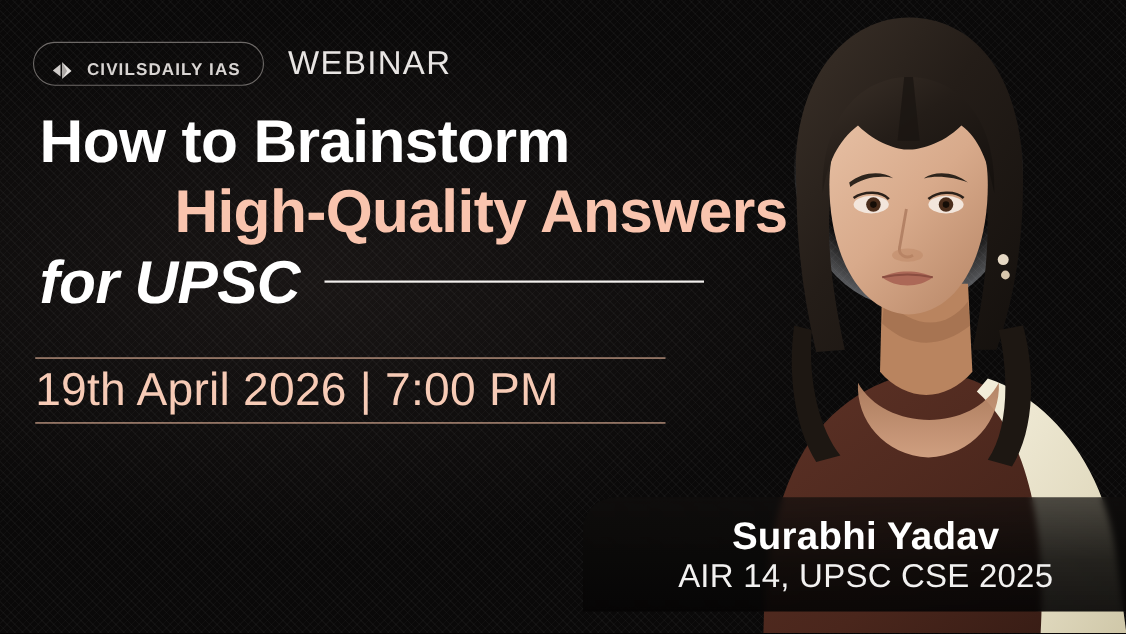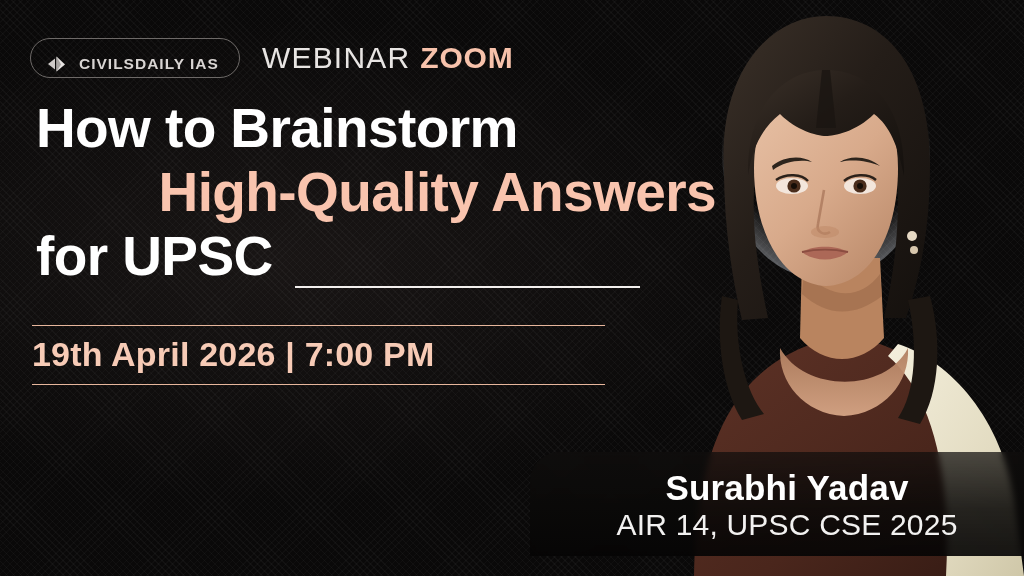--- a/index.html
+++ b/index.html
@@ -77,21 +77,22 @@
     line-height: 64px;
     font-weight: 700;
     letter-spacing: -0.6px;
     white-space: nowrap;
   }
   .hl-1 { color: #ffffff; }
   .hl-2 { color: #f9c4ae; text-align: right; }
   .hl-3 {
     color: #ffffff;
     display: flex;
-    align-items: flex-end;
+    align-items: center;
+    font-style: italic;
   }
   .hl-rule {
     flex: 0 0 auto;
     width: 345px;
     height: 2px;
     background: #f2efed;
     margin-left: 22px;
   }
 
   
@@ -100,23 +101,23 @@
     left: 32px;
     top: 325px;
     width: 573px;
     border-top: 1.6px solid #e7b69c;
     border-bottom: 1.6px solid #e7b69c;
     padding: 4px 0 6px 0;
     box-sizing: border-box;
   }
   .date-text {
     color: #f7cbb6;
-    font-size: 34px;
+    font-size: 42px;
     line-height: 48px;
-    font-weight: 700;
+    font-weight: 400;
     letter-spacing: 0.2px;
     white-space: nowrap;
   }
 
   
   .portrait {
     position: absolute;
     right: 0px;
     bottom: 0px;
     width: 340px;
@@ -174,21 +175,20 @@
           <polygon points="1,11 8,5.5 8,16.5" fill="#cfcbc9"></polygon>
           <polygon points="9.5,3.5 18,11.5 9.5,18.5" fill="#e6e3e1"></polygon>
           <polygon points="9.5,3.5 14,11.5 9.5,18.5" fill="#a9a5a3"></polygon>
         </svg>
       </span>
       <span class="logo-text">CIVILSDAILY IAS</span>
     </div>
 
     <div style="display:flex;align-items:flex-end;">
       <span class="webinar-word">WEBINAR</span>
-      <span class="zoom-word">ZOOM</span>
     </div>
 
   </div>
 
   <div class="headline">
     <div class="hl-line hl-1">How to Brainstorm</div>
     <div class="hl-line hl-2">High-Quality Answers</div>
     <div class="hl-line hl-3">
       <span>for UPSC</span>
       <span class="hl-rule"></span>

